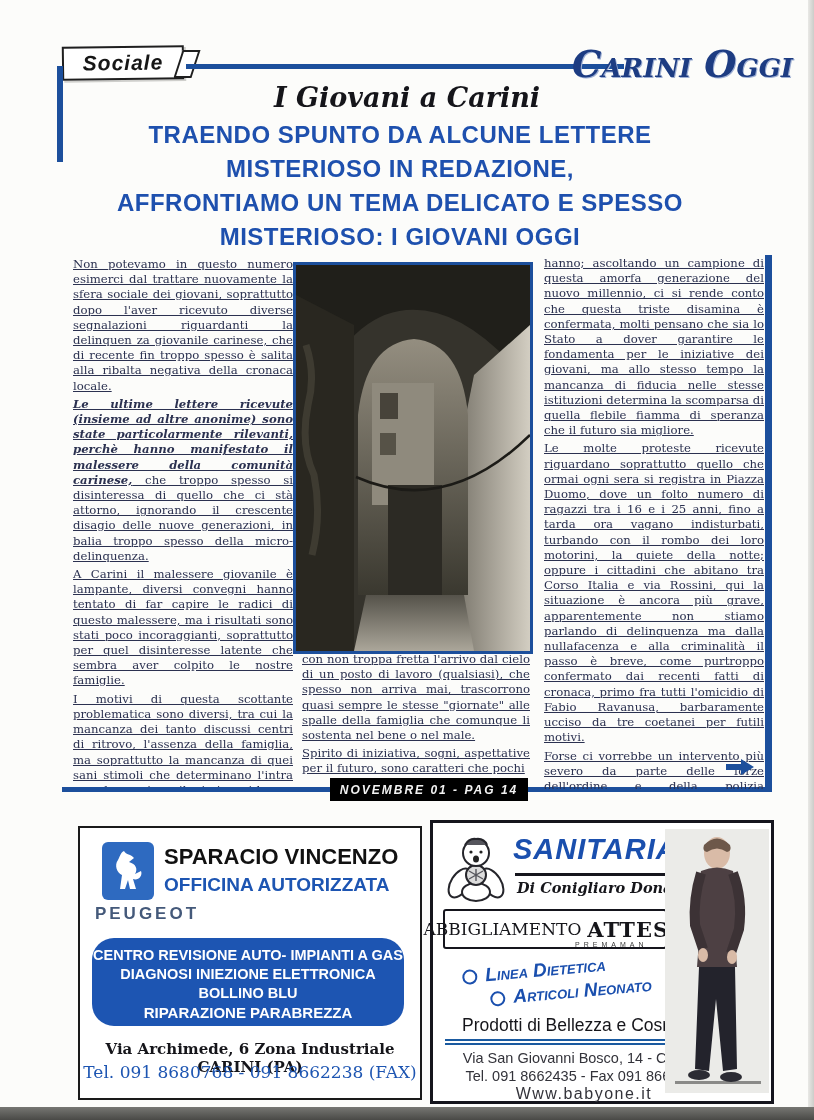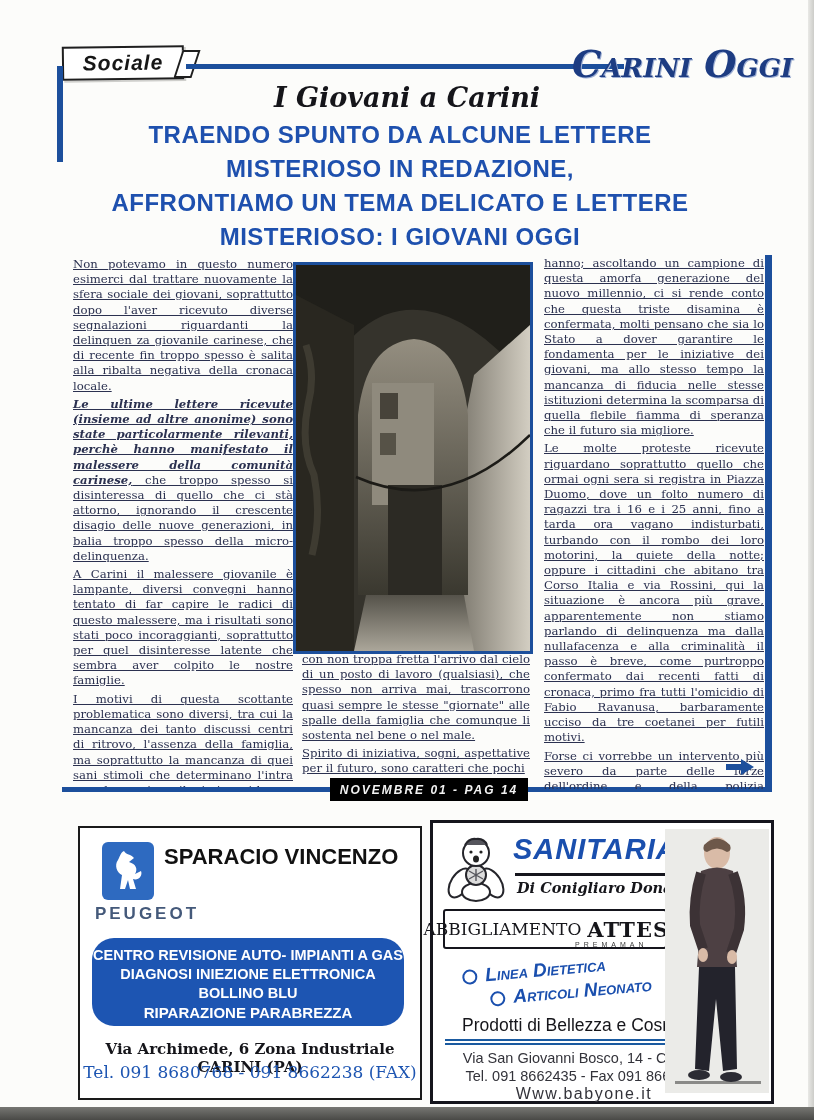--- a/index.html
+++ b/index.html
@@ -94,21 +94,21 @@
     <span>Sociale</span>
   </div>
   <div class="tab-point"></div>
   <div class="top-rule"></div>
   <div class="left-bracket"></div>
   <div class="masthead">Carini Oggi</div>
   <div class="kicker">I Giovani a Carini</div>
   <div class="headline">
     <div>TRAENDO SPUNTO DA ALCUNE LETTERE</div>
     <div>MISTERIOSO IN REDAZIONE,</div>
-    <div>AFFRONTIAMO UN TEMA DELICATO E LETTERE</div>
+    <div>AFFRONTIAMO UN TEMA DELICATO E SPESSO</div>
     <div>MISTERIOSO: I GIOVANI OGGI</div>
   </div>
 
   <div class="right-rule"></div>
   <div class="bottom-rule"></div>
 
   <div class="col col1">
     <p>Non potevamo in questo numero esimerci dal trattare nuovamente la sfera sociale dei giovani, soprattutto dopo l'aver ricevuto diverse segnalazioni riguardanti la delinquen za giovanile carinese, che di recente fin troppo spesso è salita alla ribalta negativa della cronaca locale.</p>
     <p><span class="lead">Le ultime lettere ricevute (insieme ad altre anonime) sono state particolarmente rilevanti, perchè hanno manifestato il malessere della comunità carinese,</span><span> che troppo spesso si disinteressa di quello che ci stà attorno, ignorando il crescente disagio delle nuove generazioni, in balia troppo spesso della micro-delinquenza.</span></p>
     <p>A Carini il malessere giovanile è lampante, diversi convegni hanno tentato di far capire le radici di questo malessere, ma i risultati sono stati poco incoraggianti, soprattutto per quel disinteresse latente che sembra aver colpito le nostre famiglie.</p>
@@ -168,20 +168,21 @@
   </div>
 
   <div class="ad ad-peugeot">
     <div class="pg-logo">
       <svg width="40" height="44" viewBox="0 0 40 44">
         <path d="M12 40 L14 26 C9 24 6 16 10 11 C12 8 12 4 16 2 C18 6 23 5 26 9 L21 13 C28 15 30 20 27 25 L33 22 C35 27 30 32 25 30 L28 40 L22 40 L20 31 L17 40 Z" fill="#fff"></path>
       </svg>
     </div>
     <div class="pg-brand">PEUGEOT</div>
     <div class="pg-name">SPARACIO VINCENZO</div>
+    <div class="pg-sub">OFFICINA AUTORIZZATA</div>
     <div class="pg-services">
       <div class="pg-s1">CENTRO REVISIONE AUTO- IMPIANTI A GAS</div>
       <div class="pg-s2">DIAGNOSI INIEZIONE ELETTRONICA</div>
       <div class="pg-s3">BOLLINO BLU</div>
       <div class="pg-s4">RIPARAZIONE PARABREZZA</div>
     </div>
     <div class="pg-address">Via Archimede, 6  Zona Industriale  CARINI (PA)</div>
     <div class="pg-phone">Tel. 091 8680768 - 091 8662238 (FAX)</div>
   </div>
 

